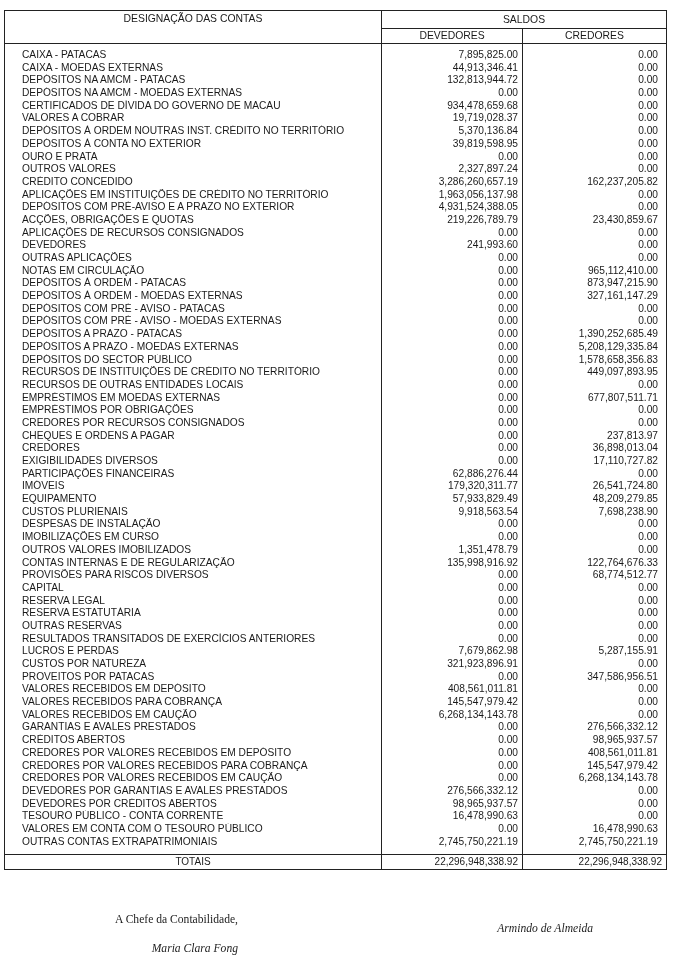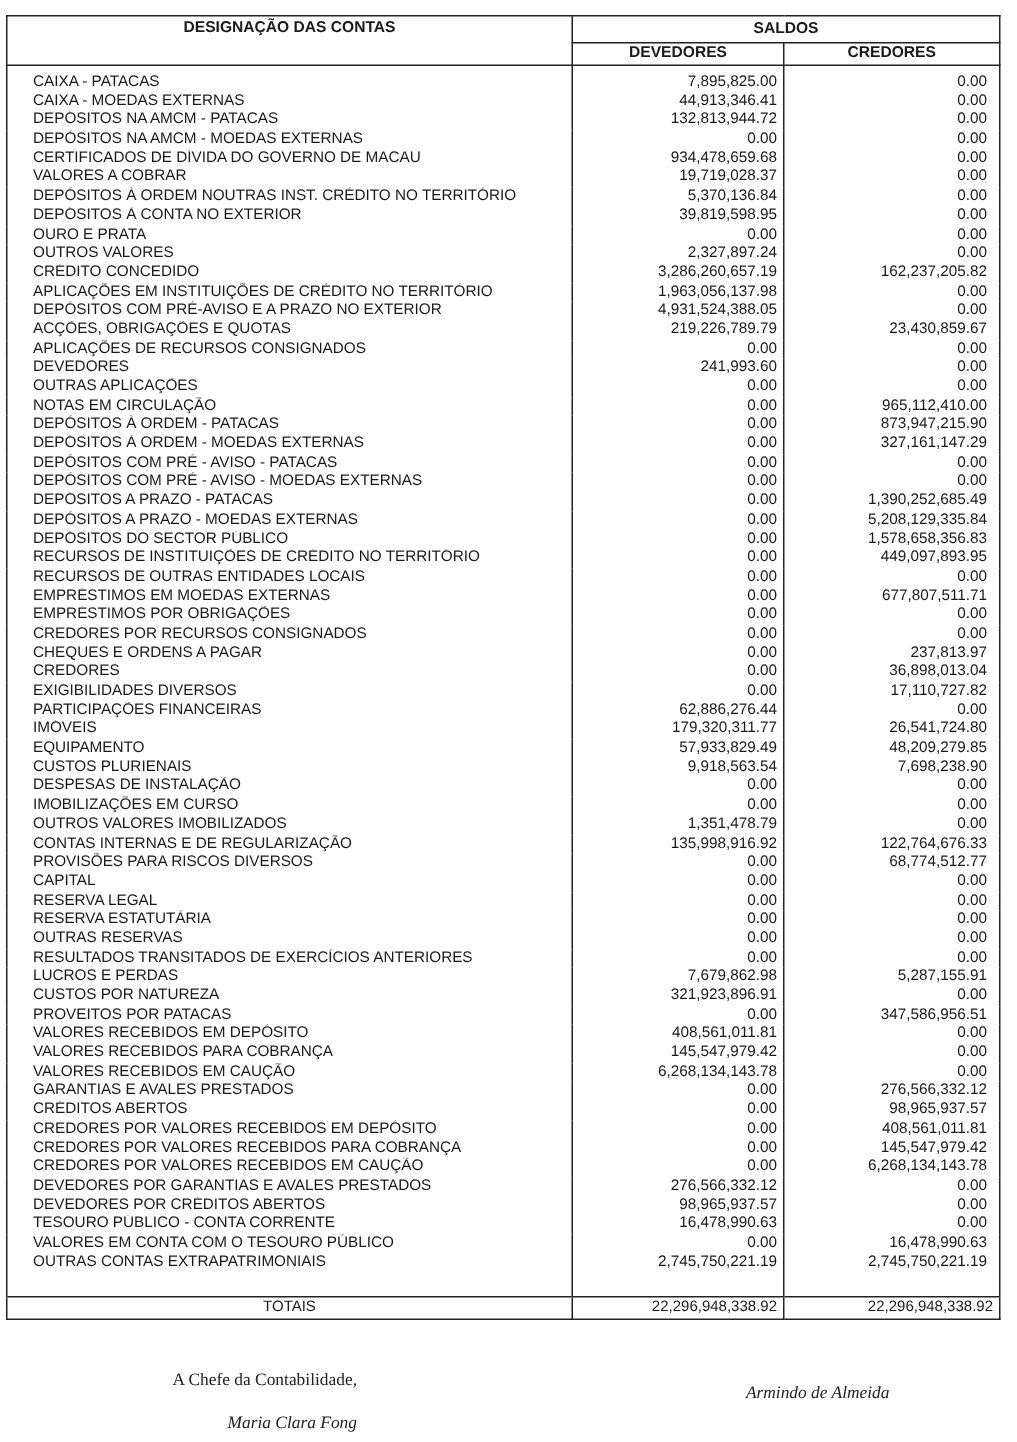--- a/index.html
+++ b/index.html
@@ -10,38 +10,38 @@
     width: 662px;
     table-layout: fixed;
     font-family: "Liberation Sans", sans-serif;
     font-size: 10.2px;
     line-height: 12.68px;
   }
   table.balance col.c-desc { width: 377px; }
   table.balance col.c-dev { width: 141px; }
   table.balance col.c-cred { width: 144px; }
   .balance th {
-    font-weight: bold;
+    font-weight: normal;
     border: 1px solid #222;
     padding: 0;
     font-size: 10.4px;
     text-align: center;
   }
   .h-desc { height: 30px; vertical-align: top; padding-top: 2px !important; }
   .h-saldos { height: 15px; line-height: 15px; }
   .h-sub { height: 13px; line-height: 13px; }
   .balance tbody.rows td {
     border-left: 1px solid #222;
     border-right: 1px solid #222;
     padding: 0 4px;
     white-space: nowrap;
     overflow: hidden;
   }
   .balance tbody.rows tr:first-child td { padding-top: 5px; }
-  .balance tbody.rows tr:last-child td { padding-bottom: 16px; }
+  .balance tbody.rows tr:last-child td { padding-bottom: 6px; }
   .balance td.desc { padding-left: 17px !important; text-align: left; }
   .balance td.num { text-align: right; padding-right: 4px !important; }
   .balance td.num.cred { padding-right: 8px !important; }
   .balance tfoot td {
     border: 1px solid #222;
     border-top: 1.5px solid #222;
     height: 14px;
     line-height: 14px;
     padding: 0 4px;
     font-size: 10px;

